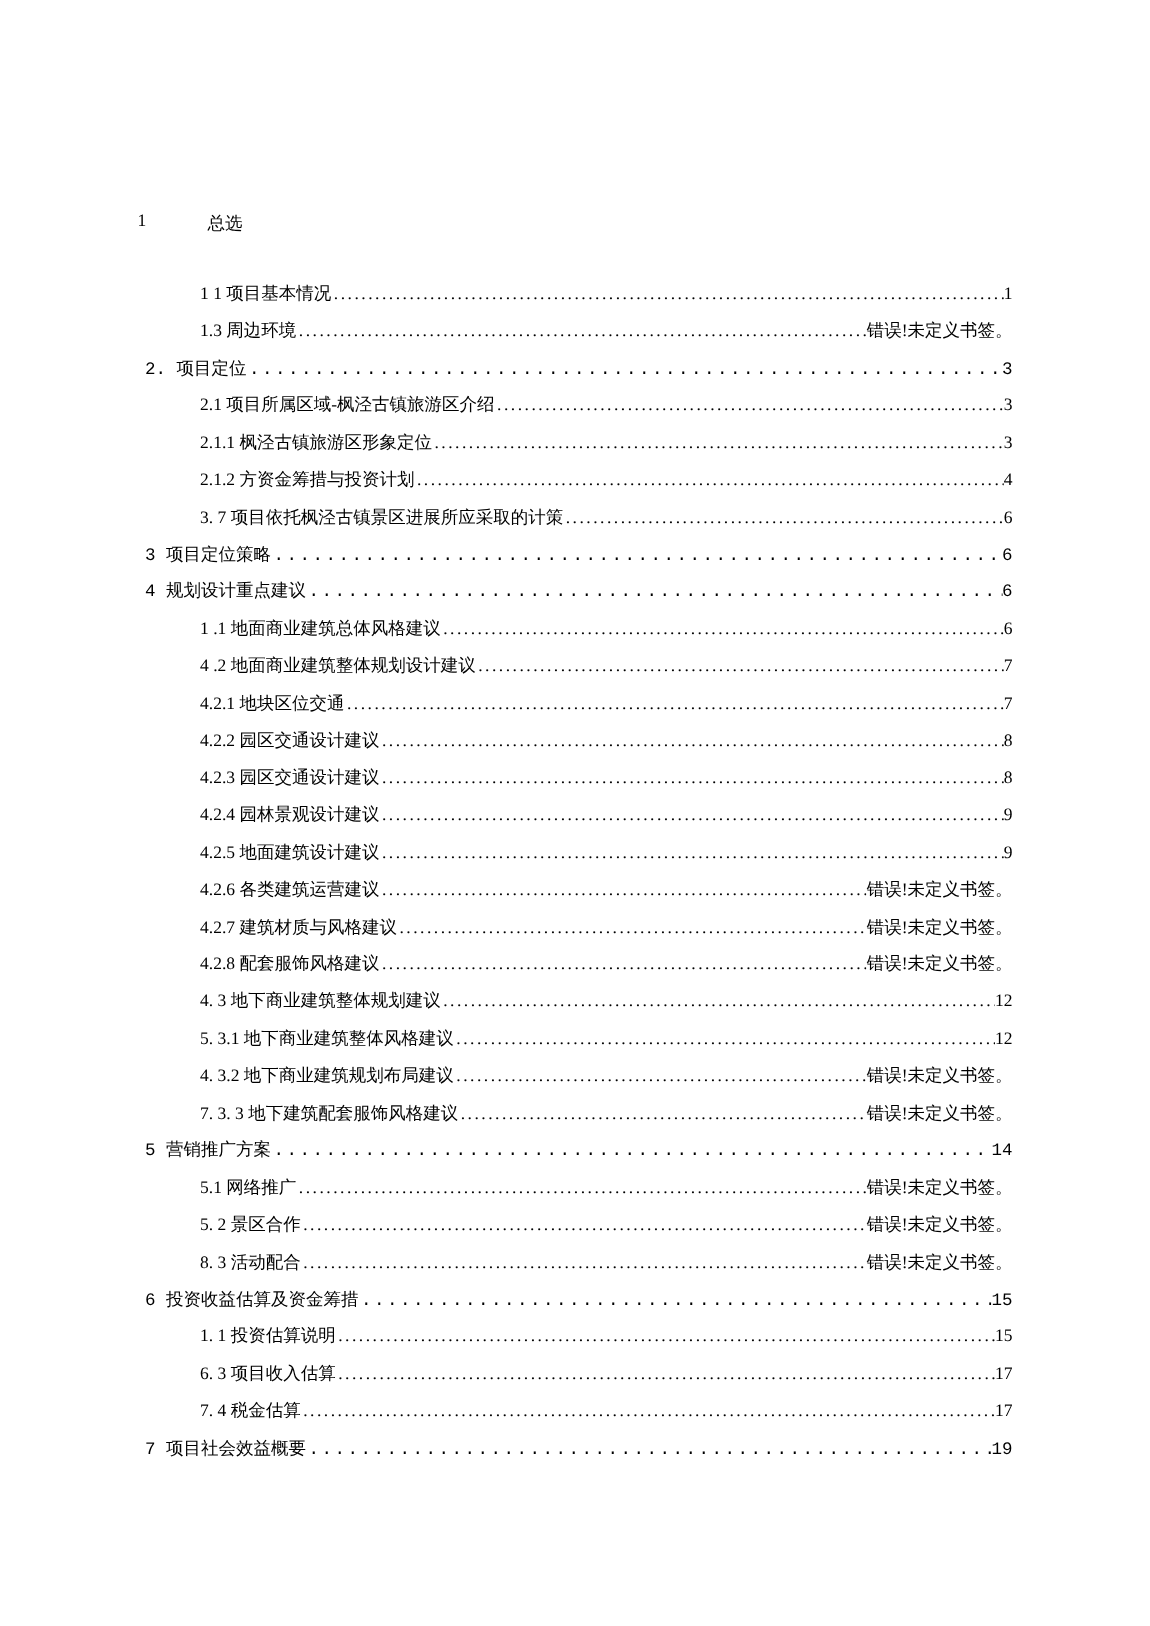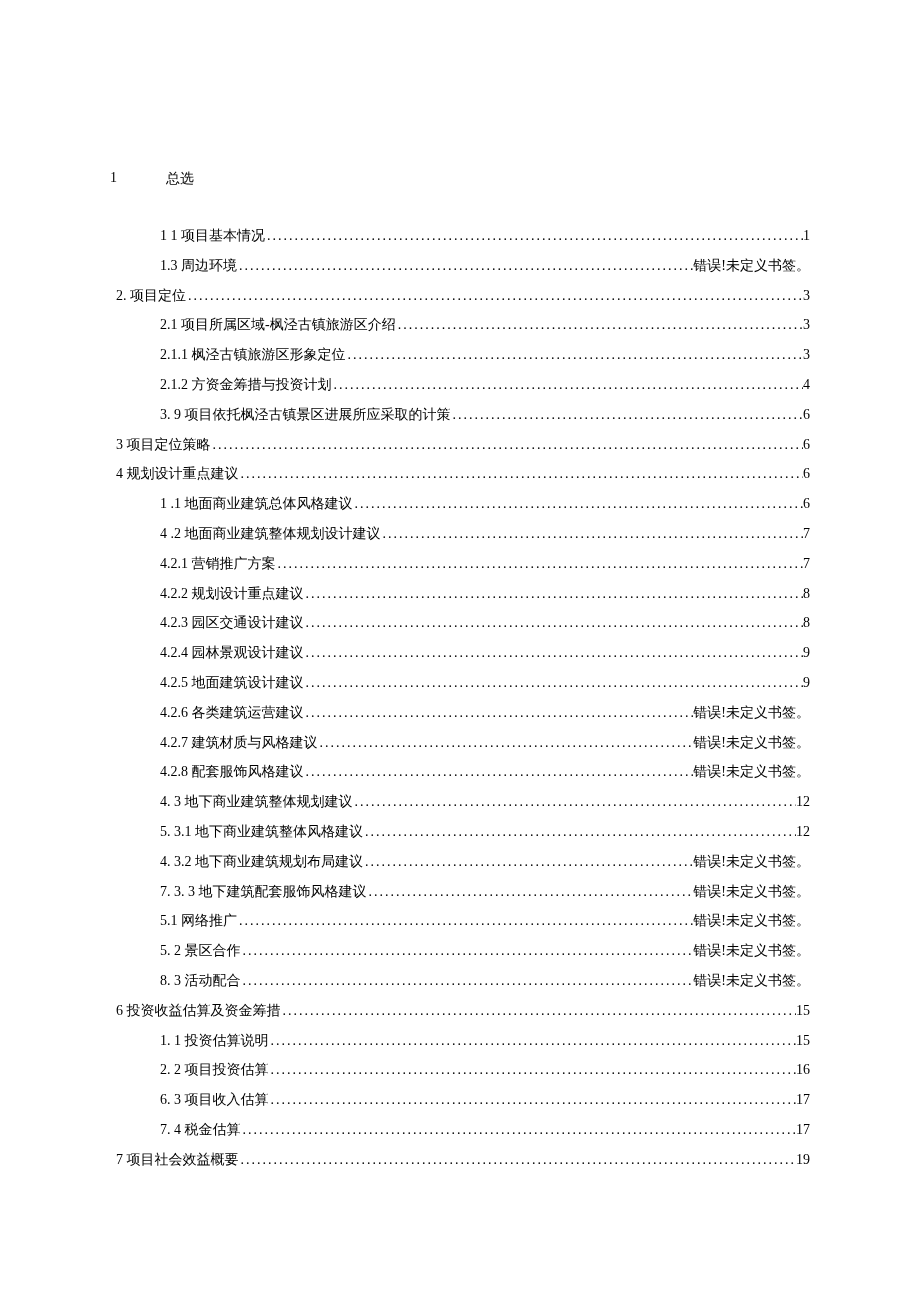--- a/index.html
+++ b/index.html
@@ -23,21 +23,21 @@
       padding-left: 6px;
     }
     .toc-line {
       display: flex;
       align-items: baseline;
       margin-bottom: 9.5px;
       line-height: 1.45;
       white-space: nowrap;
       text-align: center;
     }
-    .lvl0 { padding-left: 0; }
+    .lvl0 { padding-left: 0; font-family: Liberation Mono, monospace; }
     .lvl1 { padding-left: 44px; }
     .label { flex: 0 0 auto; }
     .leader {
       flex: 1 1 auto;
       overflow: hidden;
       letter-spacing: 2px;
       padding: 0 2px;
     }
     .leader::before {
       content: "........................................................................................................................................................";
@@ -77,21 +77,21 @@
       <span class="label">2.1.1   枫泾古镇旅游区形象定位</span>
       <span class="leader"></span>
       <span class="page">3</span>
     </div>
     <div class="toc-line lvl1">
       <span class="label">2.1.2   方资金筹措与投资计划</span>
       <span class="leader"></span>
       <span class="page">4</span>
     </div>
     <div class="toc-line lvl1">
-      <span class="label">3.   9 项目依托枫泾古镇景区进展所应采取的计策</span>
+      <span class="label">3.   7 项目依托枫泾古镇景区进展所应采取的计策</span>
       <span class="leader"></span>
       <span class="page">6</span>
     </div>
     <div class="toc-line lvl0">
       <span class="label">3     项目定位策略</span>
       <span class="leader"></span>
       <span class="page">6</span>
     </div>
     <div class="toc-line lvl0">
       <span class="label">4     规划设计重点建议</span>
@@ -102,26 +102,26 @@
       <span class="label">1   .1 地面商业建筑总体风格建议</span>
       <span class="leader"></span>
       <span class="page">6</span>
     </div>
     <div class="toc-line lvl1">
       <span class="label">4   .2 地面商业建筑整体规划设计建议</span>
       <span class="leader"></span>
       <span class="page">7</span>
     </div>
     <div class="toc-line lvl1">
-      <span class="label">4.2.1 营销推广方案</span>
+      <span class="label">4.2.1 地块区位交通</span>
       <span class="leader"></span>
       <span class="page">7</span>
     </div>
     <div class="toc-line lvl1">
-      <span class="label">4.2.2 规划设计重点建议</span>
+      <span class="label">4.2.2 园区交通设计建议</span>
       <span class="leader"></span>
       <span class="page">8</span>
     </div>
     <div class="toc-line lvl1">
       <span class="label">4.2.3 园区交通设计建议</span>
       <span class="leader"></span>
       <span class="page">8</span>
     </div>
     <div class="toc-line lvl1">
       <span class="label">4.2.4 园林景观设计建议</span>
@@ -161,20 +161,25 @@
     <div class="toc-line lvl1">
       <span class="label">4.   3.2 地下商业建筑规划布局建议</span>
       <span class="leader"></span>
       <span class="page">错误!未定义书签。</span>
     </div>
     <div class="toc-line lvl1">
       <span class="label">7.   3. 3 地下建筑配套服饰风格建议</span>
       <span class="leader"></span>
       <span class="page">错误!未定义书签。</span>
     </div>
+    <div class="toc-line lvl0">
+      <span class="label">5      营销推广方案</span>
+      <span class="leader"></span>
+      <span class="page">14</span>
+    </div>
     <div class="toc-line lvl1">
       <span class="label">5.1   网络推广</span>
       <span class="leader"></span>
       <span class="page">错误!未定义书签。</span>
     </div>
     <div class="toc-line lvl1">
       <span class="label">5.   2 景区合作</span>
       <span class="leader"></span>
       <span class="page">错误!未定义书签。</span>
     </div>
@@ -185,25 +190,20 @@
     </div>
     <div class="toc-line lvl0">
       <span class="label">6     投资收益估算及资金筹措</span>
       <span class="leader"></span>
       <span class="page">15</span>
     </div>
     <div class="toc-line lvl1">
       <span class="label">1.   1 投资估算说明</span>
       <span class="leader"></span>
       <span class="page">15</span>
-    </div>
-    <div class="toc-line lvl1">
-      <span class="label">2.   2 项目投资估算</span>
-      <span class="leader"></span>
-      <span class="page">16</span>
     </div>
     <div class="toc-line lvl1">
       <span class="label">6.   3 项目收入估算</span>
       <span class="leader"></span>
       <span class="page">17</span>
     </div>
     <div class="toc-line lvl1">
       <span class="label">7.   4 税金估算</span>
       <span class="leader"></span>
       <span class="page">17</span>

